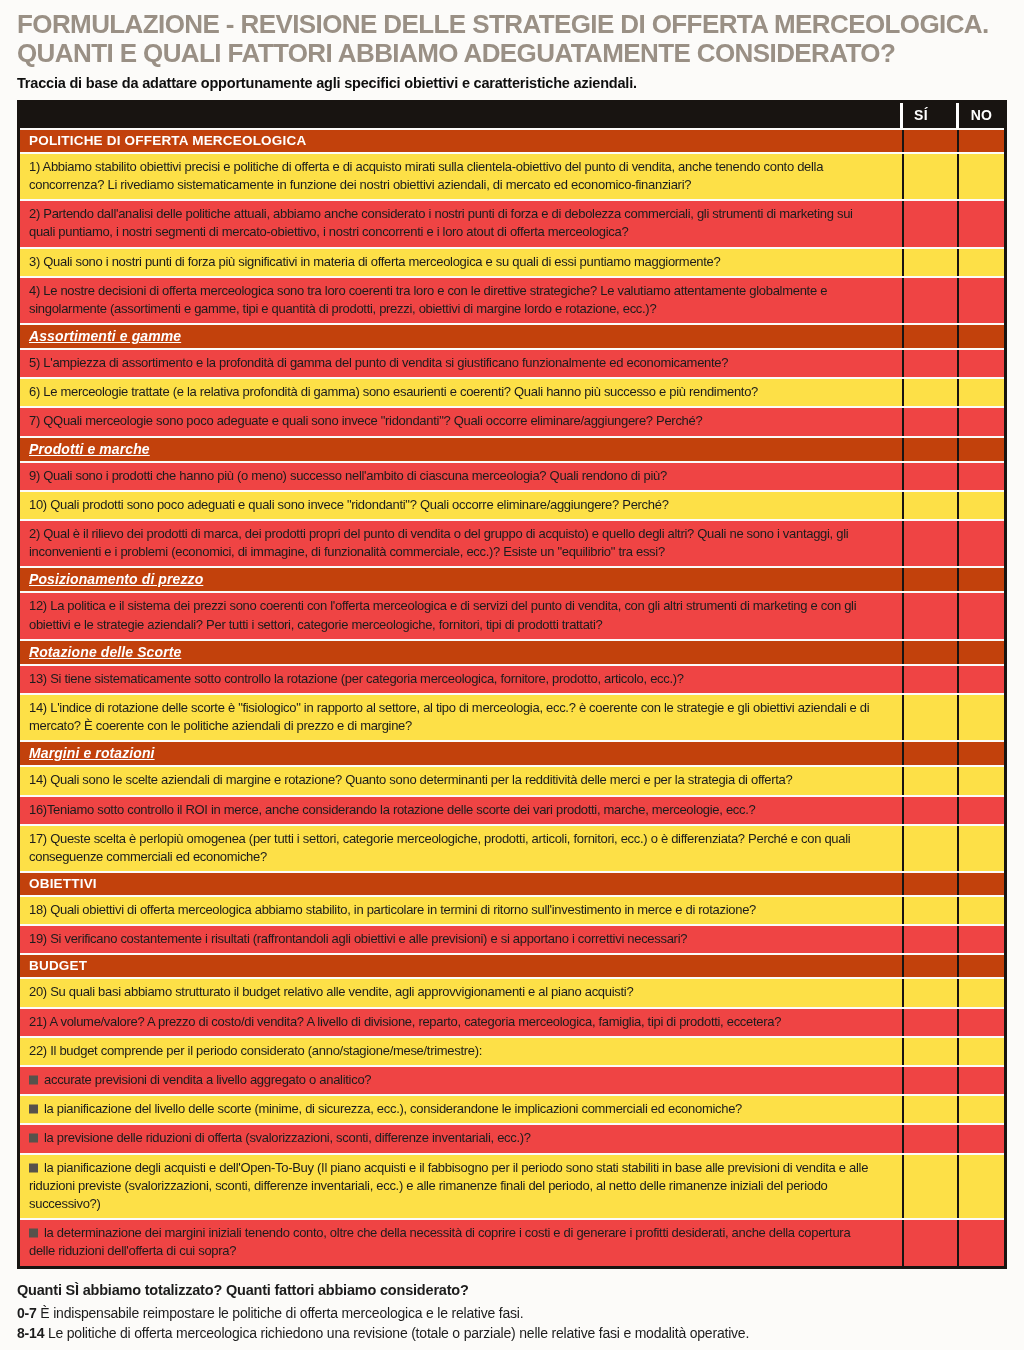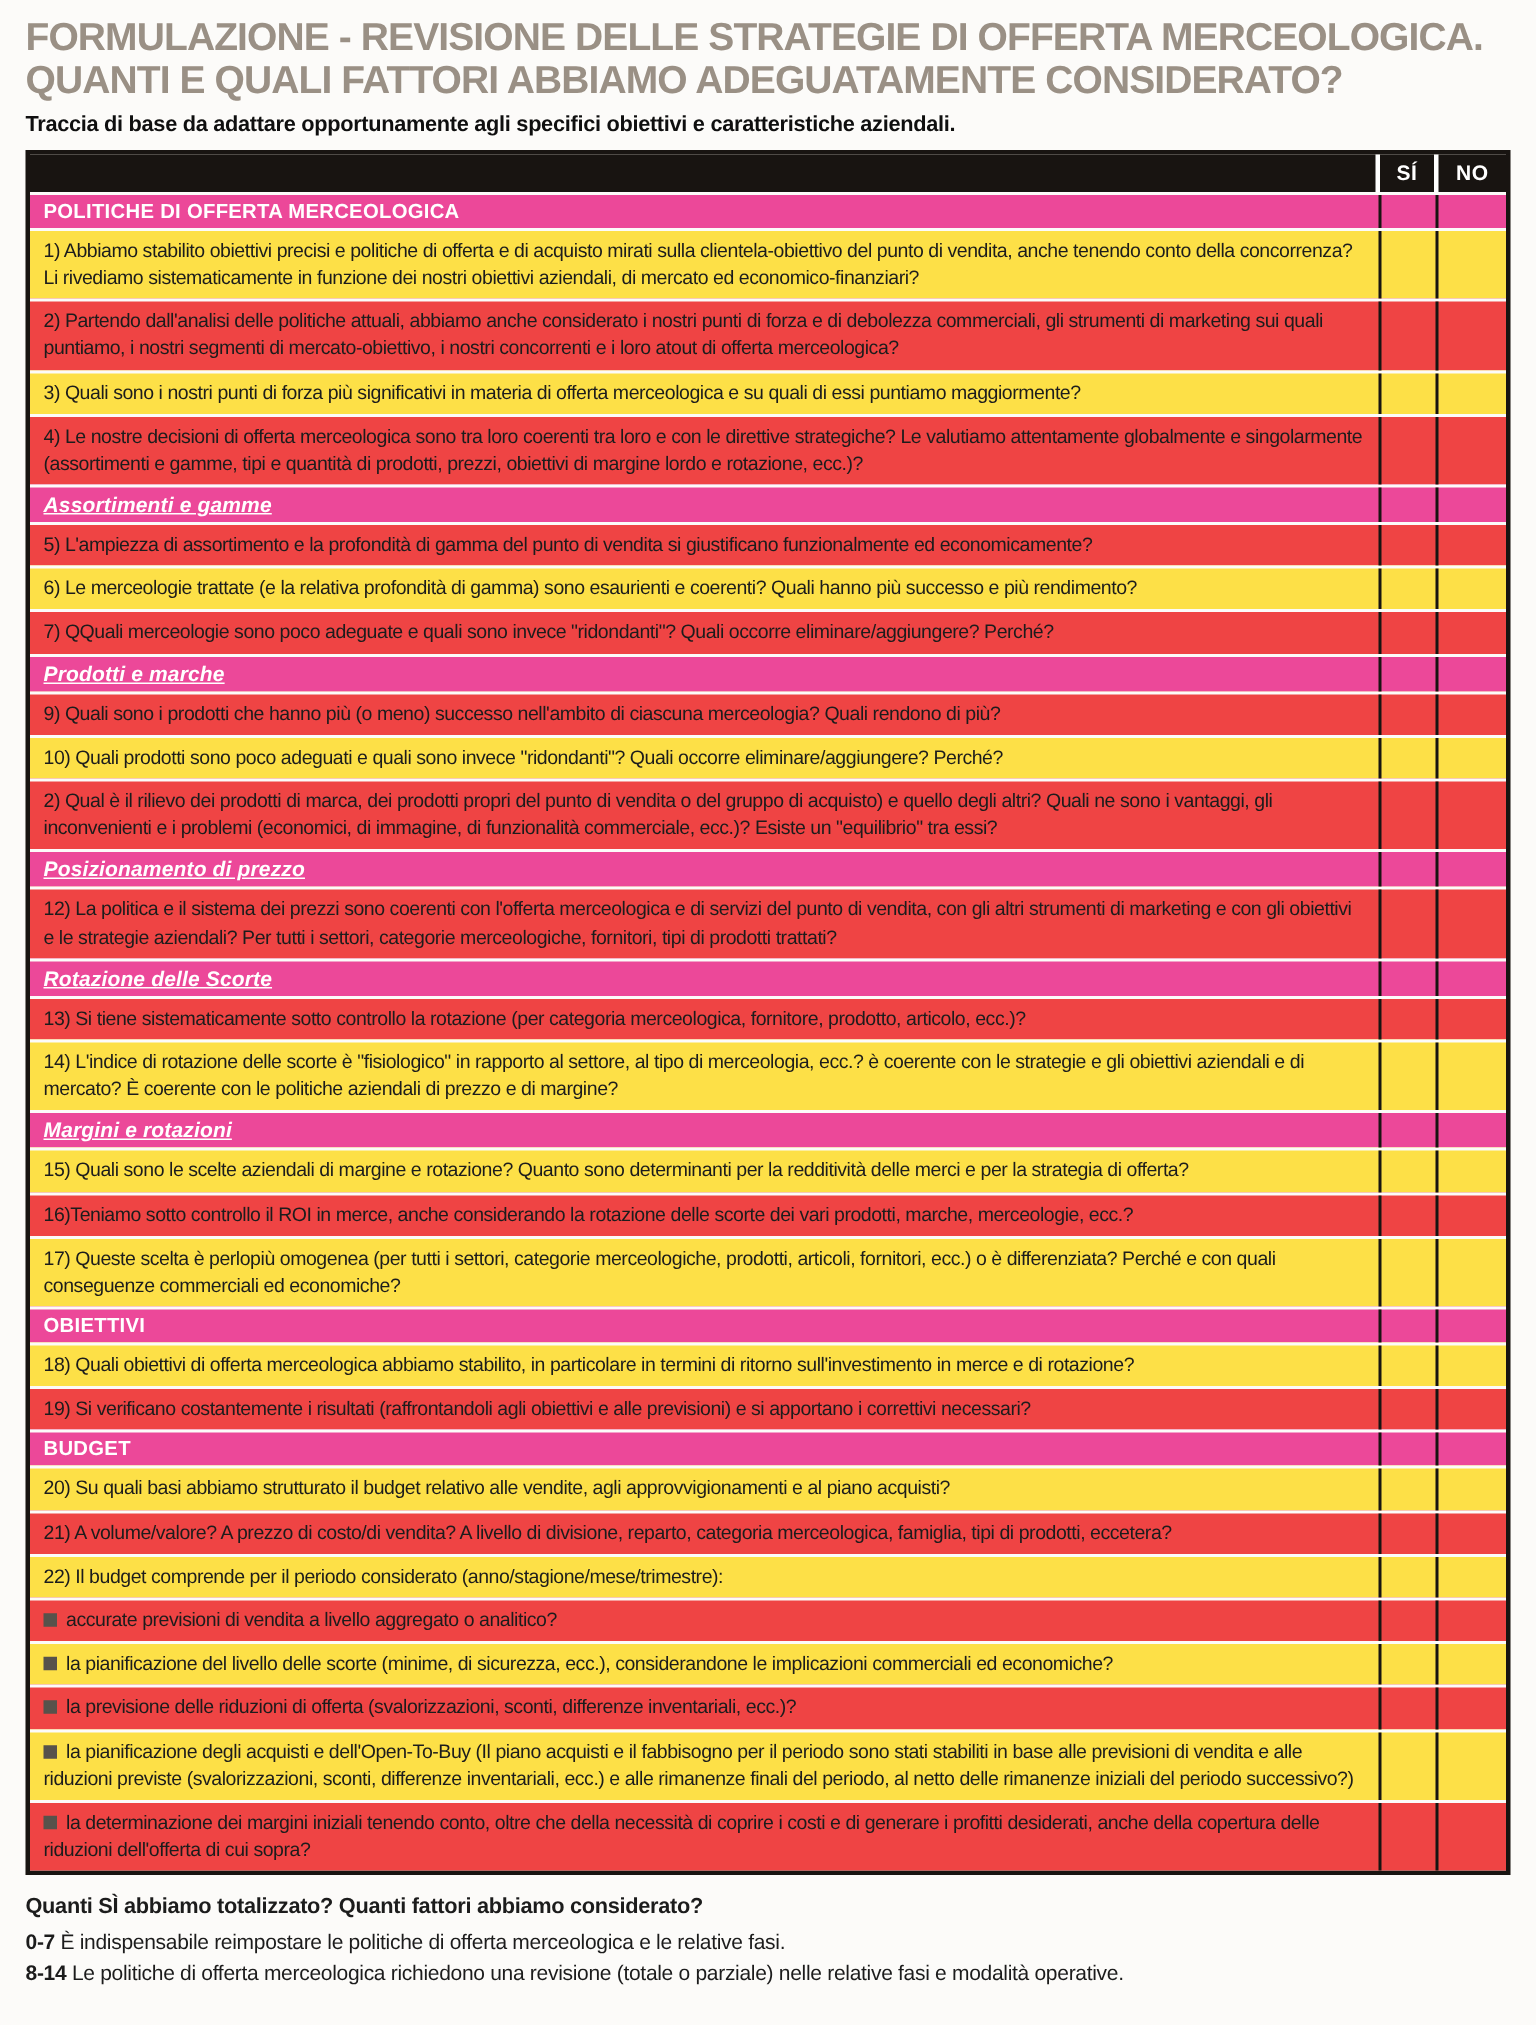--- a/index.html
+++ b/index.html
@@ -25,21 +25,21 @@
     font-weight:bold;
     color:#0f0f0f;
     margin:0 0 9px 0;
     letter-spacing:-0.2px;
   }
 
   .checklist {
     border:3px solid #181411;
     background:#f5f3ef;
   }
-  .t-row { display:flex; align-items:stretch; }
+  .t-row { display:flex; align-items:stretch;gap:17px; }
   .t-row + .t-row { border-top:2px solid #fcfbf9; }
 
   .q-cell { flex:1 1 auto; min-width:0; }
   .si-cell, .no-cell { flex:0 0 auto; }
   .si-cell { width:36px; }
   .no-cell { width:45px; }
 
   
   .thead { background:#181411; color:#ffffff; }
   .thead .q-cell { height:25px; }
@@ -47,21 +47,21 @@
     border-left:3px solid #ffffff;
     display:flex; align-items:center; justify-content:center;
     font-weight:bold; font-size:14px; letter-spacing:0.3px;
   }
 
   
   .t-row:not(.thead) .si-cell,
   .t-row:not(.thead) .no-cell { border-left:2px solid #181411; }
 
   
-  .bar { background:#ec4899; color:#ffffff; }
+  .bar { background:#c2410c; color:#ffffff; }
   .bar .q-cell {
     padding:3px 9px 4px 9px;
     font-weight:bold; font-size:13.5px; letter-spacing:0.2px;
   }
   .bar.sub .q-cell { font-style:italic; font-size:14px; letter-spacing:0.1px;text-decoration:underline; }
 
   
   .q .q-cell {
     padding:4px 9px 5px 9px;
     font-size:13px; line-height:1.4; letter-spacing:-0.3px;
@@ -189,21 +189,21 @@
         <div class="q-cell">14) L'indice di rotazione delle scorte è "fisiologico" in rapporto al settore, al tipo di merceologia, ecc.? è coerente con le strategie e gli obiettivi aziendali e di mercato? È coerente con le politiche aziendali di prezzo e di margine?</div>
         <div class="si-cell"></div>
         <div class="no-cell"></div>
       </div>
       <div class="bar t-row sub">
         <div class="q-cell">Margini e rotazioni</div>
         <div class="si-cell"></div>
         <div class="no-cell"></div>
       </div>
       <div class="q t-row shade0">
-        <div class="q-cell">15) Quali sono le scelte aziendali di margine e rotazione? Quanto sono determinanti per la redditività delle merci e per la strategia di offerta?</div>
+        <div class="q-cell">14) Quali sono le scelte aziendali di margine e rotazione? Quanto sono determinanti per la redditività delle merci e per la strategia di offerta?</div>
         <div class="si-cell"></div>
         <div class="no-cell"></div>
       </div>
       <div class="q t-row shade1">
         <div class="q-cell">16)Teniamo sotto controllo il ROI in merce, anche considerando la rotazione delle scorte dei vari prodotti, marche, merceologie, ecc.?</div>
         <div class="si-cell"></div>
         <div class="no-cell"></div>
       </div>
       <div class="q t-row shade0">
         <div class="q-cell">17) Queste scelta è perlopiù omogenea (per tutti i settori, categorie merceologiche, prodotti, articoli, fornitori, ecc.) o è differenziata? Perché e con quali conseguenze commerciali ed economiche?</div>

